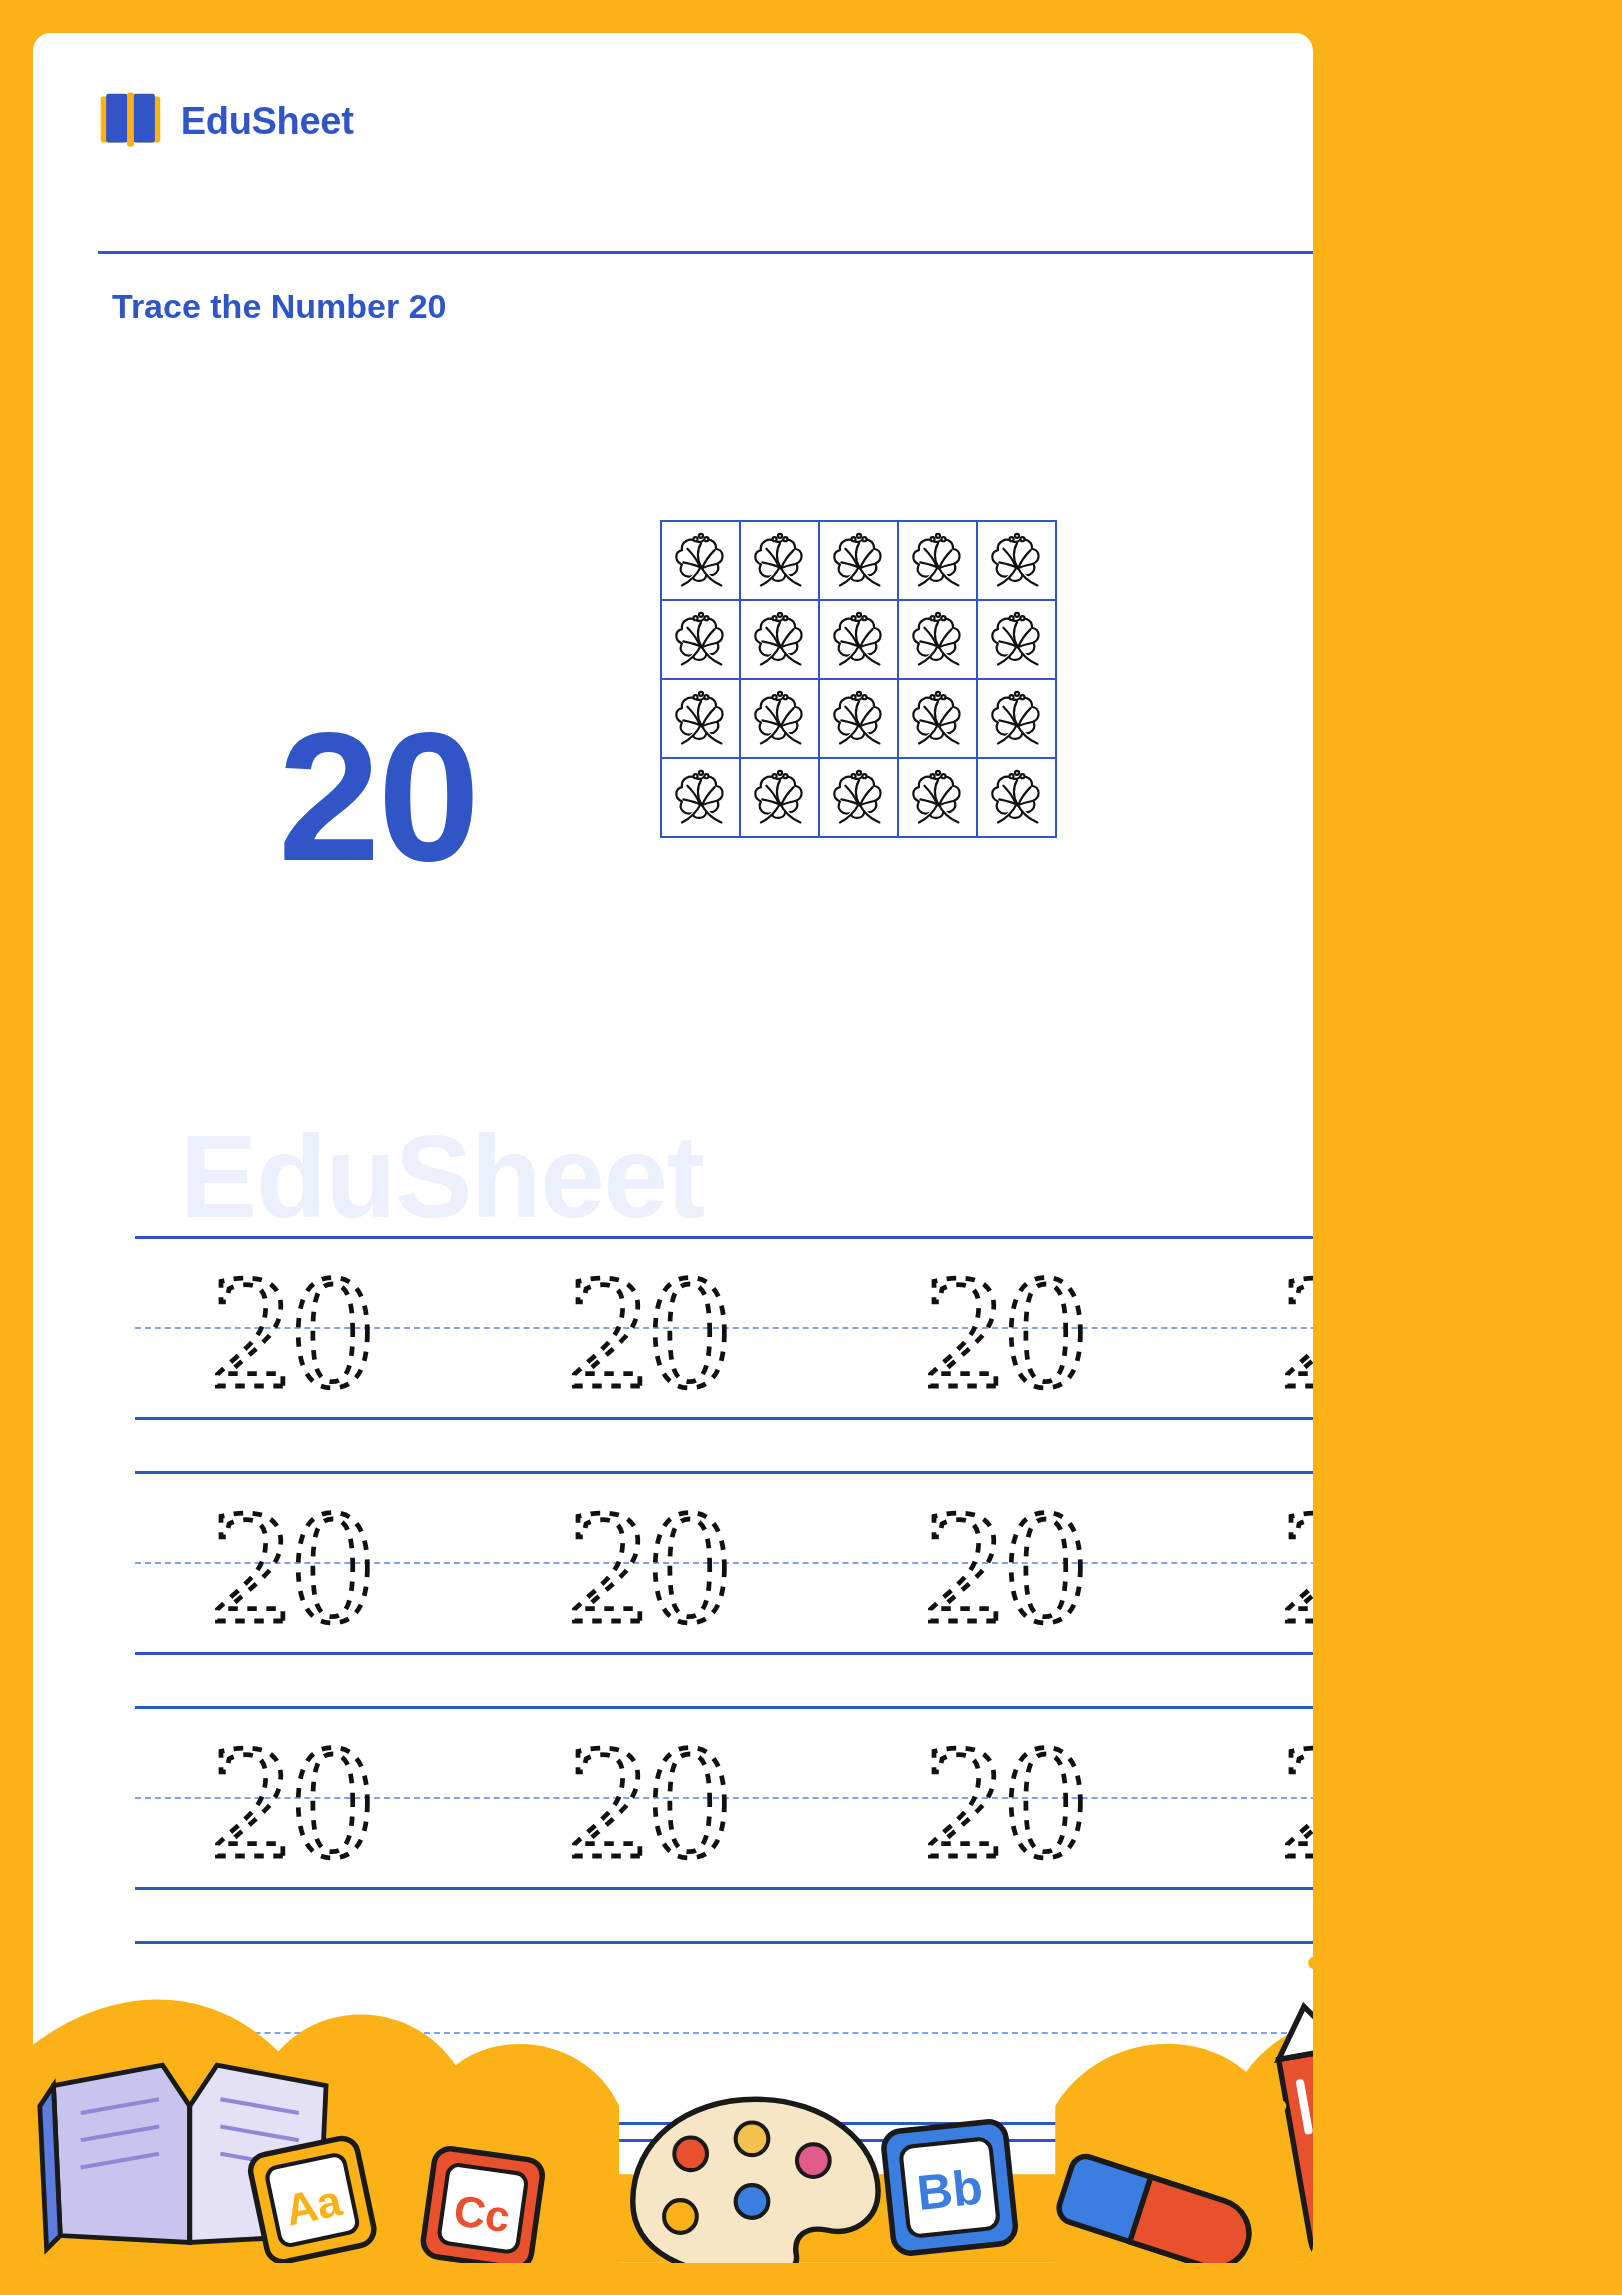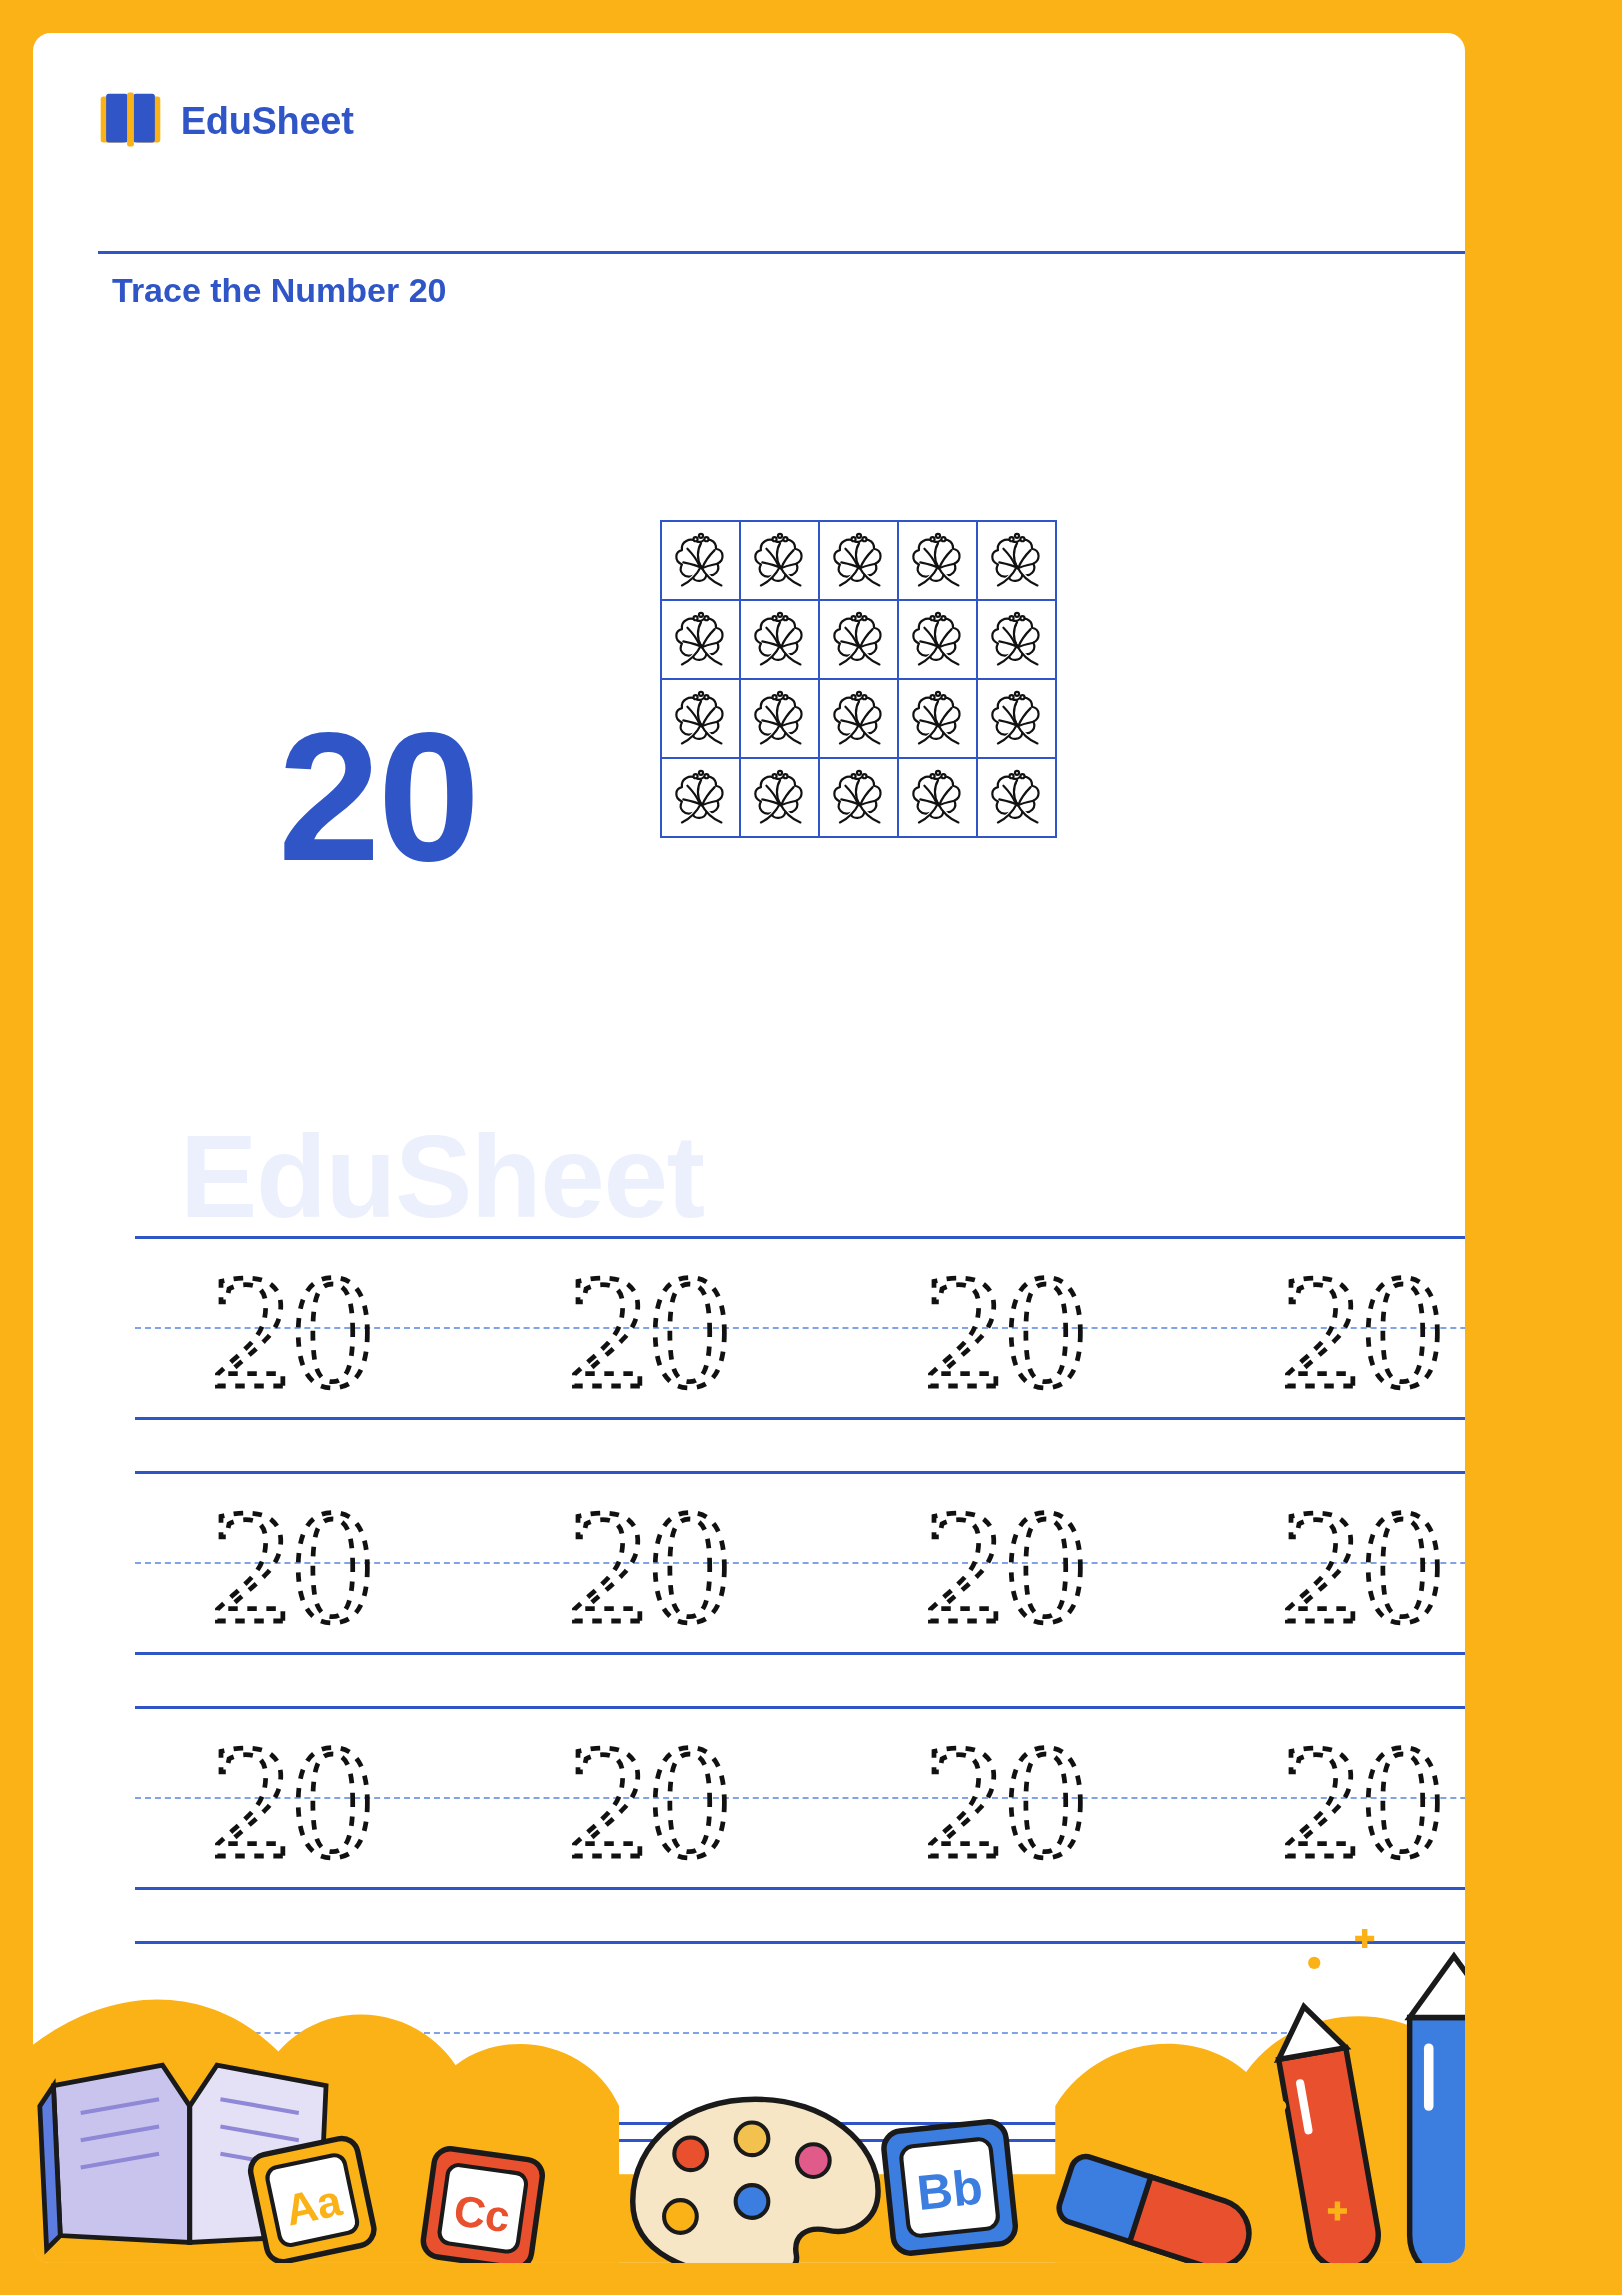--- a/index.html
+++ b/index.html
@@ -20,21 +20,21 @@
     width: 1622px;
     height: 2295px;
     background: #FBB216;
     box-sizing: border-box;
     overflow: hidden;
   }
   .sheet {
     position: absolute;
     left: 33px;
     top: 33px;
-    width: 1432px;
+    width: 1280px;
     height: 2230px;
     background: #ffffff;
     border-radius: 17.7px;
     overflow: hidden;
   }
 
   
   .brand {
     position: absolute;
     left: 65px;
@@ -60,21 +60,21 @@
     top: 218px;
     width: 1423px;
     height: 3.4px;
     background: #2F55C6;
   }
 
   
   .title {
     position: absolute;
     left: 79px;
-    top: 238px;
+    top: 254px;
     font-size: 34px;
     font-weight: bold;
     color: #2F55C6;
   }
   .subtitle {
     position: absolute;
     left: 79px;
     top: 314px;
     font-size: 29px;
     line-height: 1.38;

